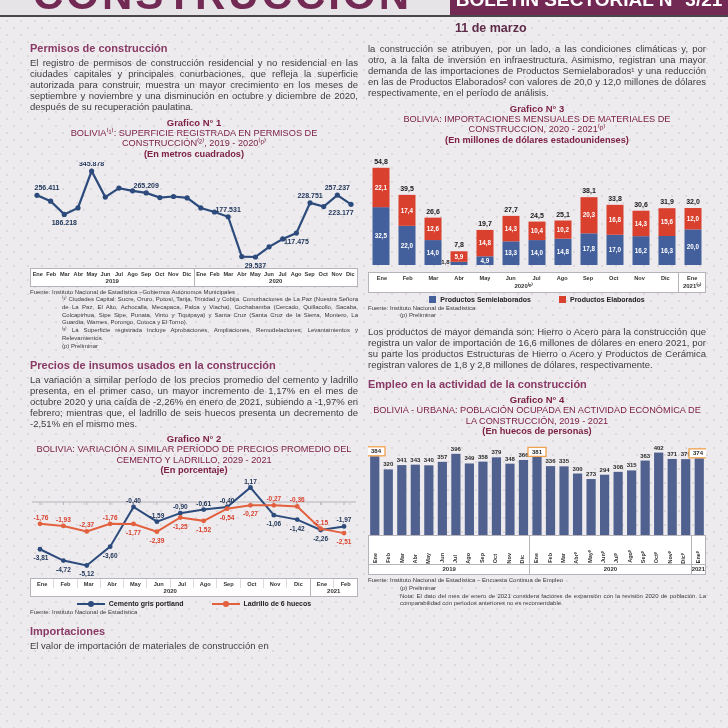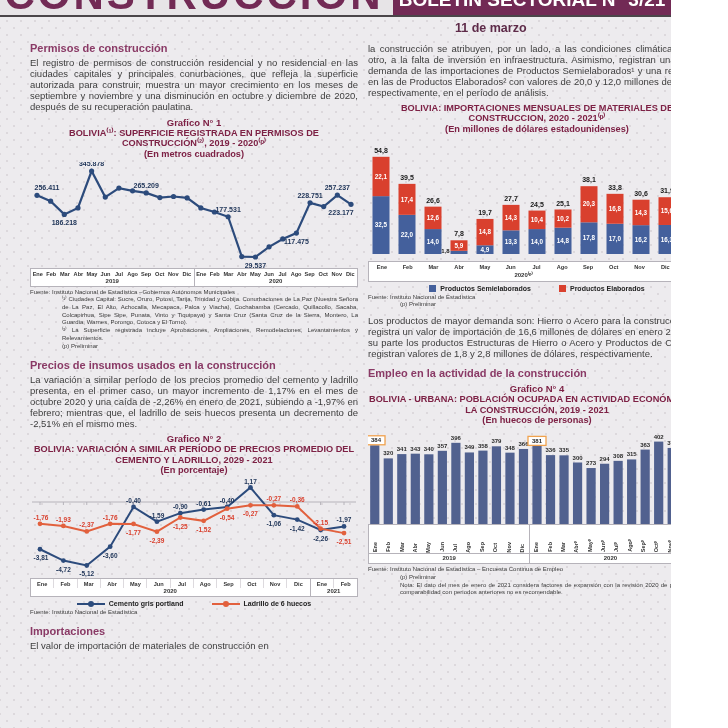--- a/index.html
+++ b/index.html
@@ -1,17 +1,17 @@
 <!DOCTYPE html>
 <html><head>
 <meta charset="utf-8">
 <style>
   html,body{margin:0;padding:0;}
   .page{
-    position:relative;width:671px;height:728px;overflow:hidden;
+    position:relative;width:728px;height:728px;overflow:hidden;
     background-color:#edebee;
     background-image:radial-gradient(#dcd8dc 1px,transparent 1.3px),radial-gradient(#dcd8dc 1px,transparent 1.3px);
     background-size:14px 14px;background-position:0 0,7px 7px;
     font-family:"Liberation Sans",sans-serif;color:#3d3d3d;
   }
   
   .mast{display:flex;height:15px;overflow:hidden;background:#e7e4e7;}
   .mast-title-wrap{flex:1;position:relative;overflow:hidden;}
   .mast-title{position:absolute;top:-29px;left:0;right:0;text-align:center;
     font-size:42px;font-weight:800;letter-spacing:3px;color:#722a55;white-space:nowrap;}
@@ -23,21 +23,21 @@
   .mast-date span{margin-left:455px;font-size:12.5px;font-weight:bold;color:#5e2b49;}
   
   .cols{display:flex;gap:10px;padding:1px 32px 0 30px;}
   .col-left{width:330px;}
   .col-right{width:340px;}
   .sec-h{color:#8a3a66;font-size:11px;font-weight:bold;margin:8px 0 3px;}
   p.body{font-size:9.5px;line-height:1.17;text-align:justify;margin:0 0 2px;}
   
   figure.chart{margin:4px 0 0;}
   .chart-label{text-align:center;font-weight:bold;font-size:9.5px;color:#7d2145;margin-top:3px;}
-  .chart-title{text-align:center;font-weight:bold;font-size:9.2px;color:#7d2145;line-height:1.14;}
+  .chart-title{text-align:center;font-weight:normal;font-size:9.2px;color:#7d2145;line-height:1.14;}
   .chart-unit{text-align:center;font-weight:bold;font-size:9.2px;color:#7d2145;margin-bottom:3px;}
   .chart-canvas{line-height:0;}
   svg text{font-family:"Liberation Sans",sans-serif;}
   .lbl-g1{font-weight:bold;font-size:7px;fill:#1d3357;}
   .lbl-navy{font-weight:bold;font-size:6.5px;fill:#1d3357;}
   .lbl-red{font-weight:bold;font-size:6.5px;fill:#d9402e;}
   .lbl-white{font-weight:bold;font-size:6.3px;fill:#ffffff;}
   .lbl-total{font-weight:bold;font-size:7px;fill:#181818;}
   .lbl-bar{font-weight:bold;font-size:6px;fill:#2a2a2a;}
   .lbl-dark-sm{font-weight:bold;font-size:6px;fill:#222;}
@@ -292,20 +292,21 @@
       </figure>
 
       <h2 class="sec-h">Importaciones</h2>
       <p class="body">El valor de importación de materiales de construcción en</p>
     </section>
 
     <section class="col col-right">
       <p class="body" style="margin-top:3px">la construcción se atribuyen, por un lado, a las condiciones climáticas y, por otro, a la falta de inversión en infraestructura. Asimismo, registran una mayor demanda de las importaciones de Productos Semielaborados¹ y una reducción en las de Productos Elaborados² con valores de 20,0 y 12,0 millones de dólares respectivamente, en el período de análisis.</p>
 
       <figure class="chart">
+        <div class="chart-label">Grafico N° 3</div>
         <div class="chart-title">BOLIVIA: IMPORTACIONES MENSUALES DE MATERIALES DE CONSTRUCCION, 2020 - 2021⁽ᵖ⁾</div>
         <div class="chart-unit">(En millones de dólares estadounidenses)</div>
         <div class="chart-canvas"><svg width="338" height="124" viewBox="0 0 338 124">
               <rect x="4.5" y="59.15" width="17" height="57.85" fill="#44609c"></rect>
               <rect x="4.5" y="19.811999999999998" width="17" height="39.338" fill="#d9402e"></rect>
               <text x="13" y="15.811999999999998" text-anchor="middle" class="lbl-total">54,8</text>
               <text x="13" y="90.275" text-anchor="middle" class="lbl-white">32,5</text>
               <text x="13" y="41.681" text-anchor="middle" class="lbl-white">22,1</text>
               <rect x="30.5" y="77.84" width="17" height="39.160000000000004" fill="#44609c"></rect>
               <rect x="30.5" y="46.86800000000001" width="17" height="30.971999999999998" fill="#d9402e"></rect>

